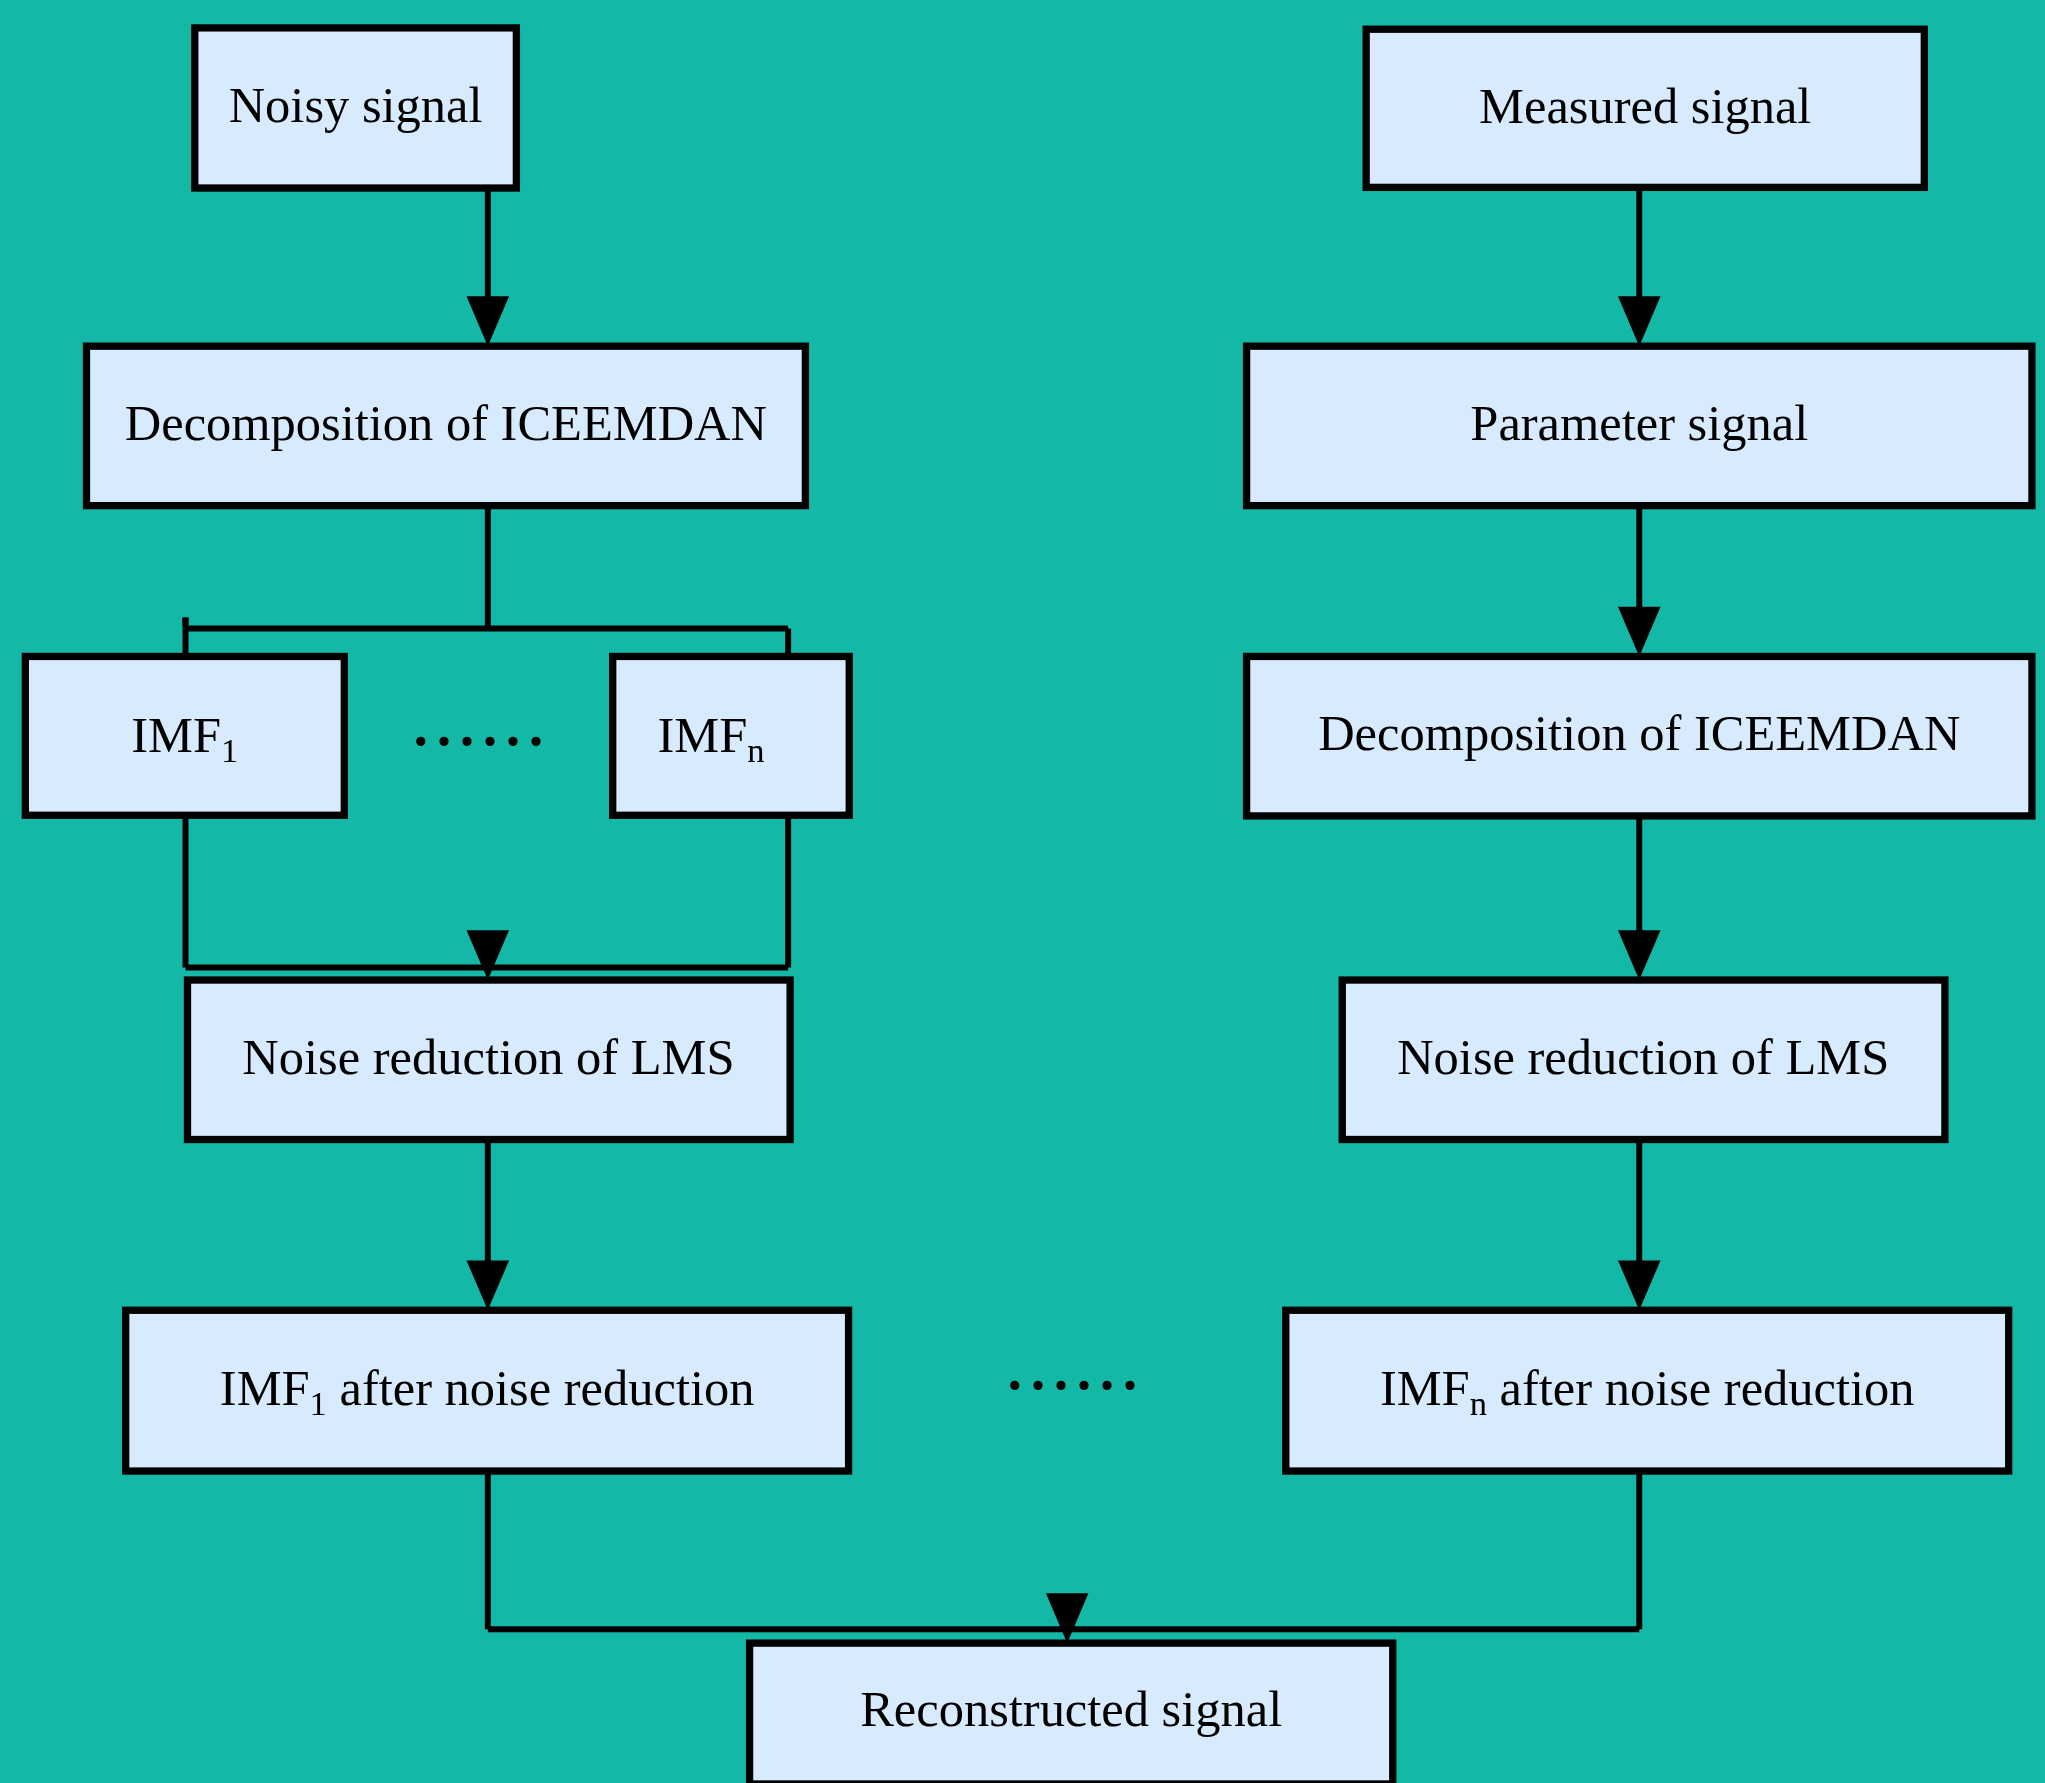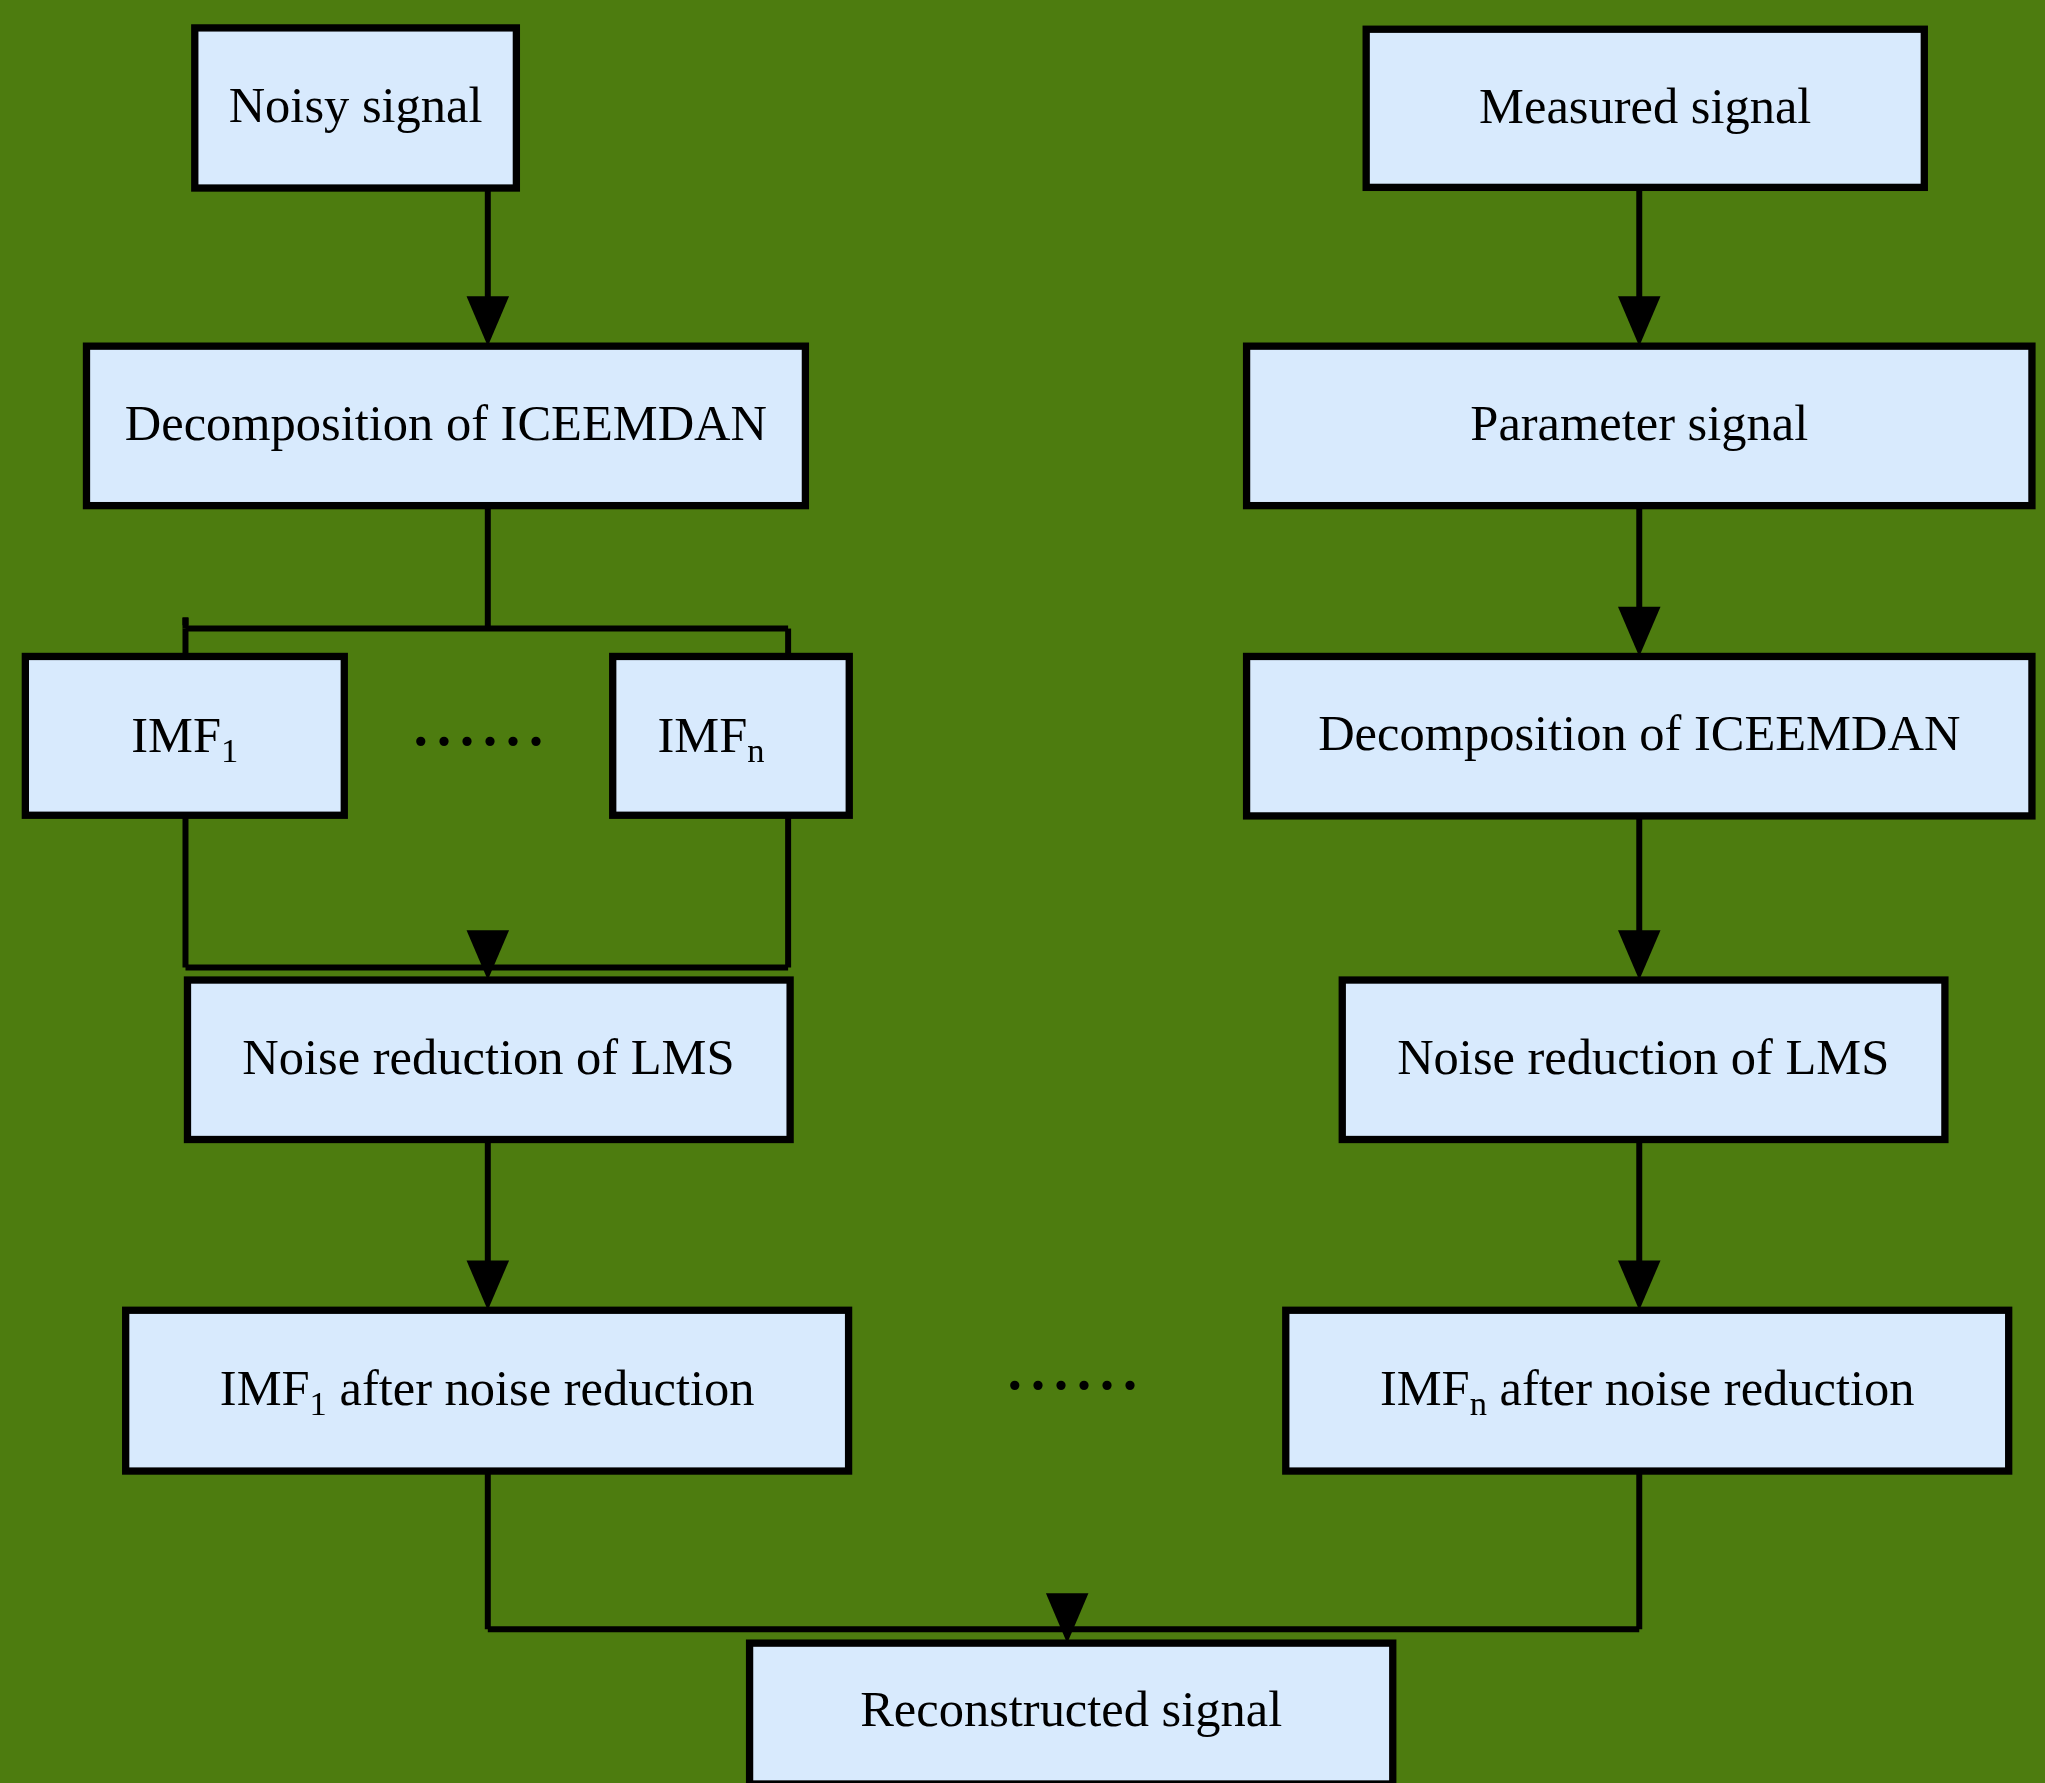--- a/index.html
+++ b/index.html
@@ -4,21 +4,21 @@
 <style>
   html, body {
     margin: 0;
     padding: 0;
     background: #ffffff;
   }
   #diagram-root {
     position: relative;
     width: 2046px;
     height: 1784px;
-    background: #4d7c0f;
+    background: #14b8a6;
     font-family: "Liberation Serif", "DejaVu Serif", serif;
     overflow: hidden;
   }
   svg.flow-canvas {
     position: absolute;
     top: 0;
     left: 0;
     width: 2046px;
     height: 1784px;
     display: block;

